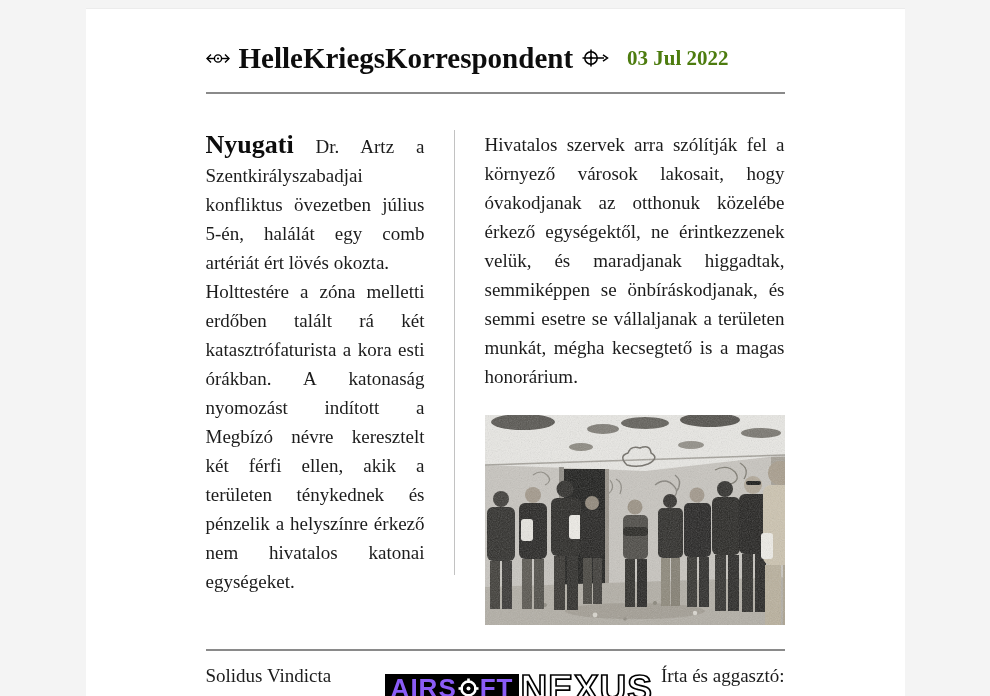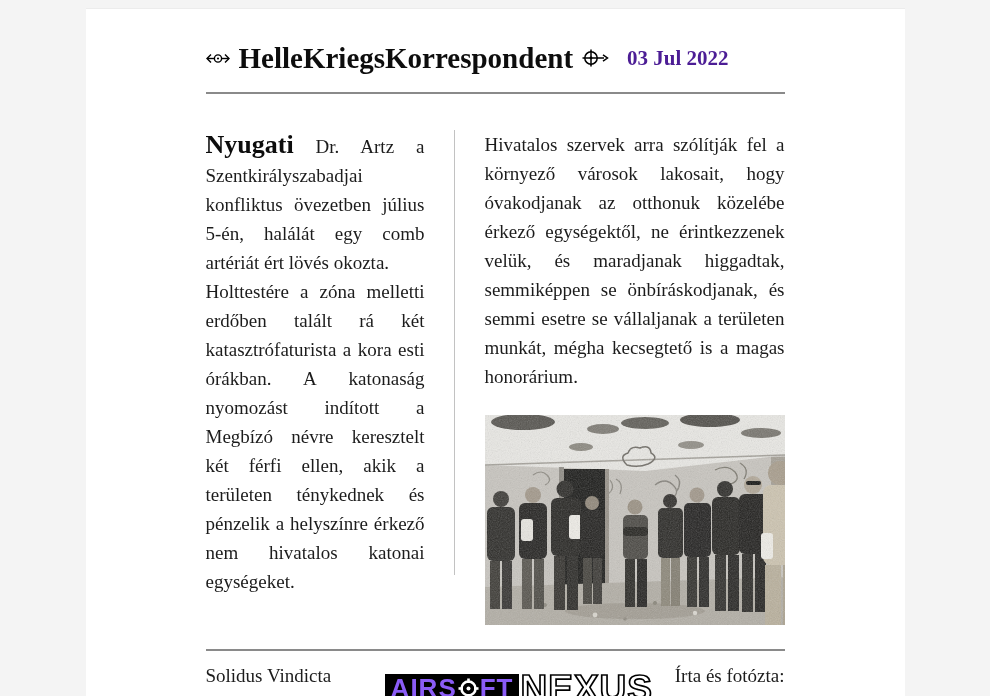--- a/index.html
+++ b/index.html
@@ -19,21 +19,21 @@
   .masthead {
     display:flex; align-items:center; justify-content:space-between;
     height:50px;
   }
   .masthead-left { display:flex; align-items:center; gap:9px; }
   .paper-title {
     margin:0; font-size:29px; font-weight:bold; letter-spacing:0px;
     font-family:"Liberation Serif", serif; color:#0d0d0d; white-space:nowrap;
   }
   .issue-date {
-    font-size:21px; font-weight:bold; margin-right:56px; color:#4c1d95; white-space:nowrap;
+    font-size:21px; font-weight:bold; margin-right:56px; color:#4d7c0f; white-space:nowrap;
   }
   .masthead-rule { height:2px; background:#8a8a8a; margin-top:9px; }
 
   
   .columns { display:flex; margin-top:36px; }
   .col { width:345px; }
   .col p {
     margin:0; font-size:19px; line-height:29px;
     text-align:justify; text-justify:inter-word;
   }
@@ -230,19 +230,19 @@
             <line x1="10.5" y1="16" x2="10.5" y2="20.5" stroke="#fff" stroke-width="2.6"></line>
             <line x1="0.5" y1="10.5" x2="5" y2="10.5" stroke="#fff" stroke-width="2.6"></line>
             <line x1="16" y1="10.5" x2="20.5" y2="10.5" stroke="#fff" stroke-width="2.6"></line>
           </svg>
             <span>FT</span>
           </span>
         <span class="logo-outline">NEXUS</span>
       </div>
 
       <div class="footer-block right">
-        <div>Írta és fotózta:</div>
+        <div>Írta és aggasztó:</div>
         <div>Nyugati Schröder</div>
       </div>
 
     </div>
   </div>
 </div>
 
 </body></html>

